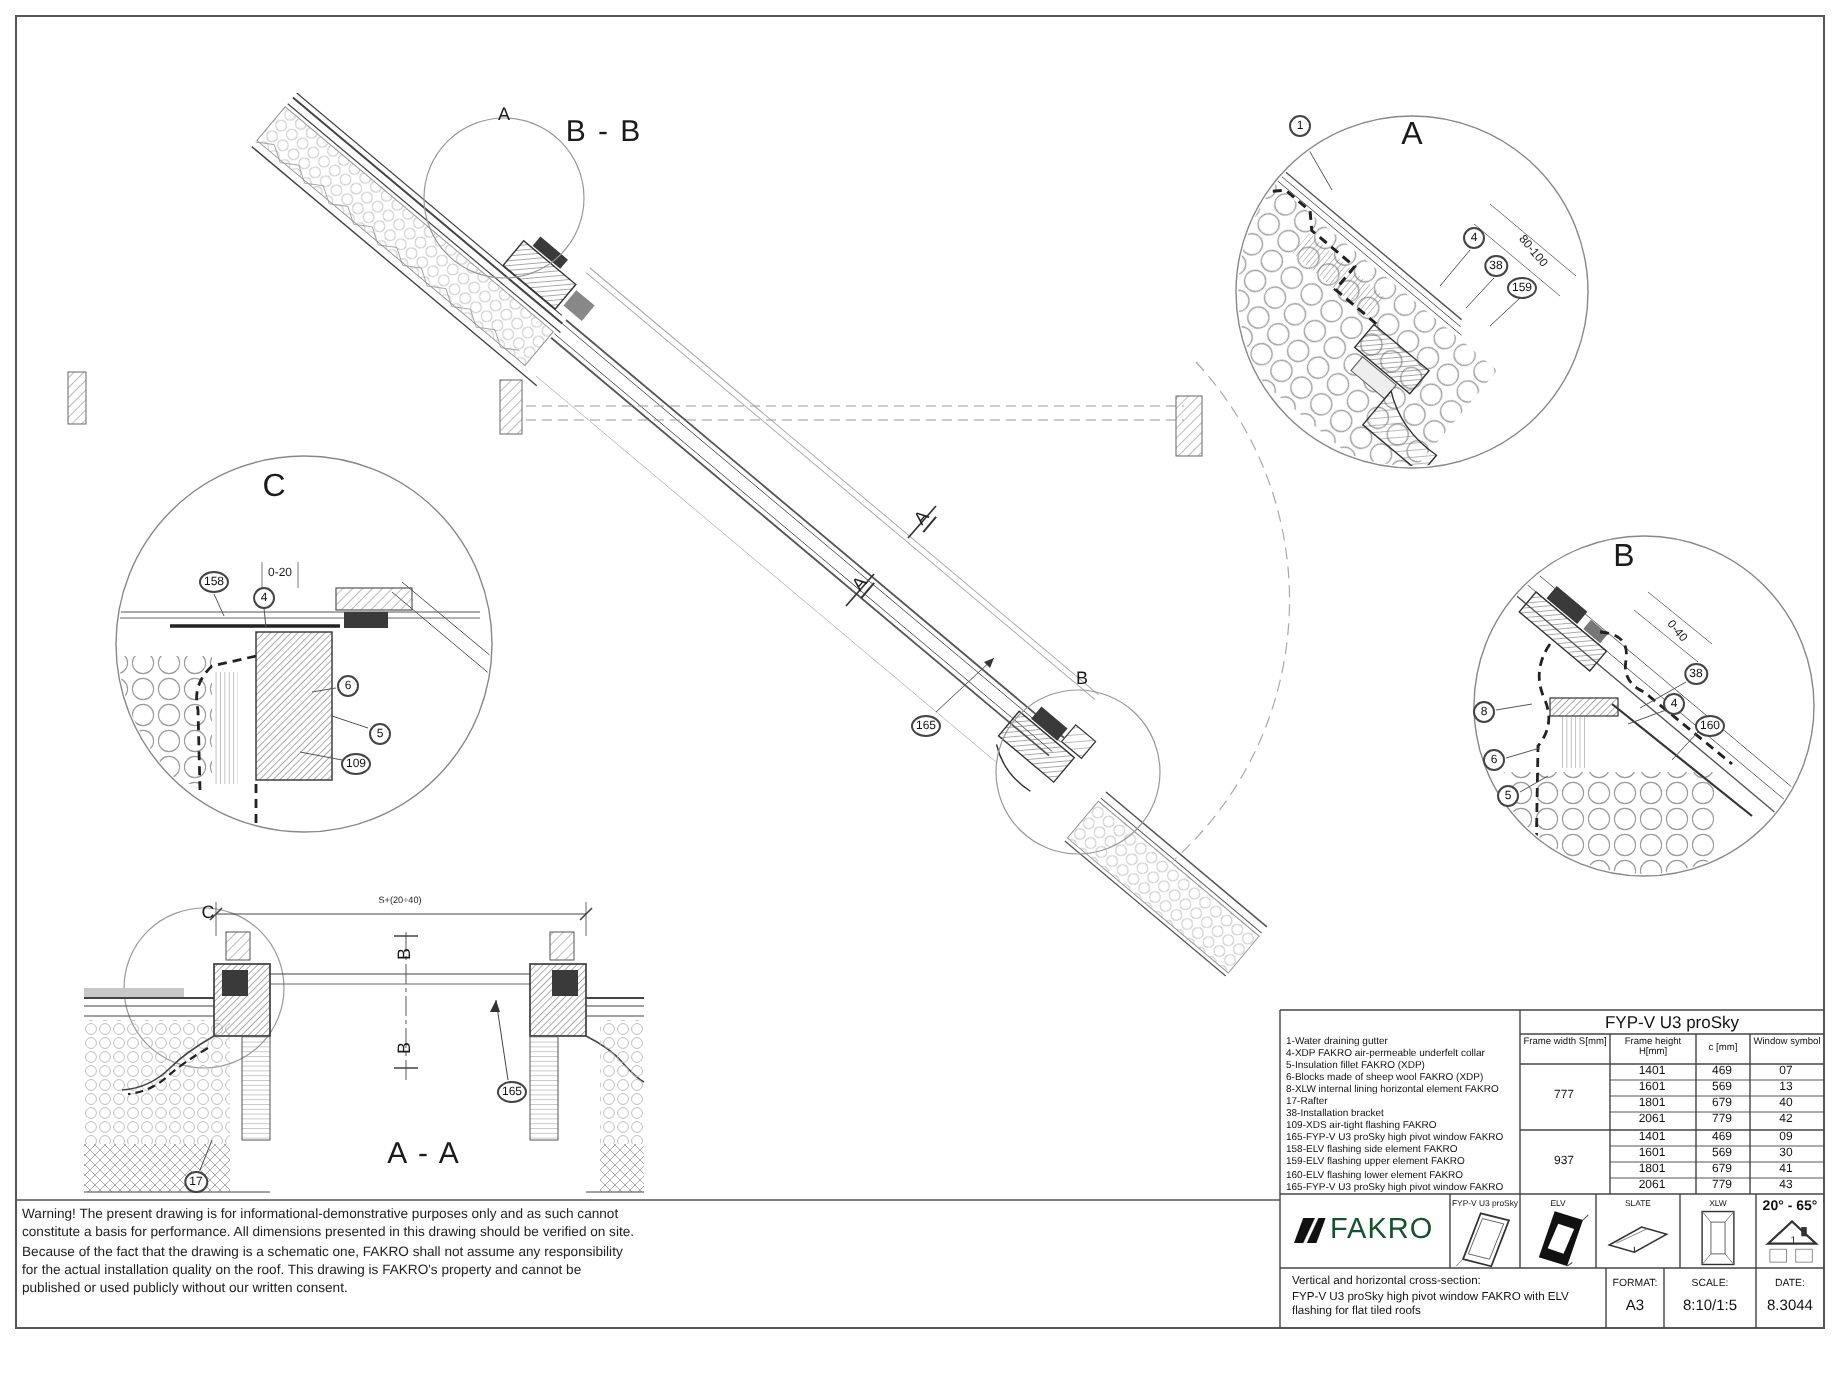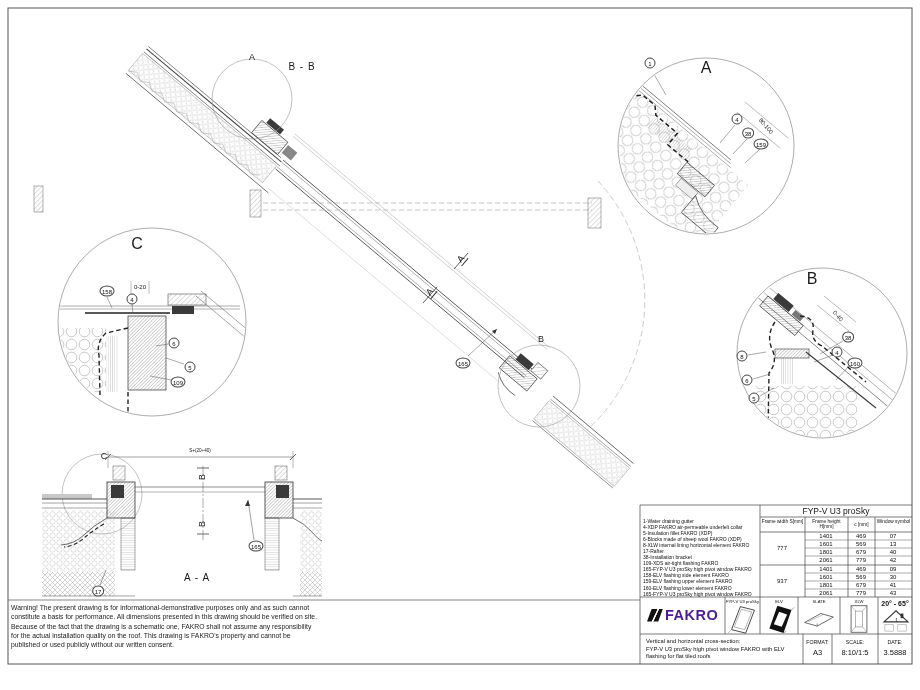--- a/index.html
+++ b/index.html
@@ -1,21 +1,21 @@
 <!DOCTYPE html>
 <html><head>
 <meta charset="utf-8">
 <style>
   html,body{margin:0;padding:0;background:#fff;}
   .sheet{position:relative;width:920px;height:690px;background:#fff;overflow:hidden;
          font-family:"Liberation Sans",sans-serif;}
   svg{position:absolute;left:0;top:0;z-index:1;}
   .lbl{position:absolute;transform:translate(-50%,-50%);color:#1a1a1a;white-space:nowrap;z-index:3;}
   .big{font-size:16px;}
-  .med{font-size:10px;letter-spacing:1px;}
+  .med{font-size:15px;letter-spacing:1px;}
   .sm{font-size:9px;}
   .tiny{font-size:6px;}
   .micro{font-size:4.6px;}
   .rot50{transform:translate(-50%,-50%) rotate(50deg);}
   .rotm50{transform:translate(-50%,-50%) rotate(-50deg);border-bottom:1px solid #333;padding:0 2px;}
   .rotm90{transform:translate(-50%,-50%) rotate(-90deg);}
   .callout{position:absolute;transform:translate(-50%,-50%);display:flex;align-items:center;
     justify-content:center;background:#fff;border:1px solid #444;border-radius:50%;
     font-size:6px;color:#111;z-index:4;height:11px;min-width:11px;padding:0 1.5px;box-sizing:border-box;}
   .warning{position:absolute;left:11px;top:603px;width:320px;z-index:3;color:#222;
@@ -26,21 +26,21 @@
   .legend div{white-space:nowrap;}
   .tb-txt{position:absolute;color:#111;z-index:3;}
   .ctr{transform:translate(-50%,-50%);white-space:nowrap;}
   .hdr{font-size:4.8px;text-align:center;line-height:5.4px;}
   .val{font-size:6px;}
   .icon-hdr{font-size:4.2px;text-align:center;}
   .logo{position:absolute;left:647px;top:607px;z-index:3;display:flex;align-items:center;}
   .logo-mark{display:inline-block;width:16px;height:13px;margin-right:2px;
     background:linear-gradient(115deg,#111 46%,#fff 49%,#fff 54%,#111 57%);
     clip-path:polygon(30% 0,100% 0,70% 100%,0 100%);}
-  .logo-text{font-size:14.5px;font-weight:bold;letter-spacing:.5px;color:#4c1d95;}
+  .logo-text{font-size:14.5px;font-weight:normal;letter-spacing:.5px;color:#14532d;}
   .icon-box{position:absolute;z-index:3;}
 </style>
 </head>
 <body>
 
 <div class="sheet">
 
 <svg width="920" height="690" viewBox="0 0 920 690">
 <defs>
   <pattern id="h45" patternUnits="userSpaceOnUse" width="3.5" height="3.5" patternTransform="rotate(45)">
@@ -288,21 +288,21 @@
   <line x1="203" y1="466" x2="203" y2="540" stroke-width="0.45" stroke-dasharray="10,2,2,2"></line>
   <path d="M209 468 h-12 M209 534 h-12" stroke-width="0.8"></path>
 
   <line x1="100" y1="585" x2="106" y2="570" stroke-width="0.5"></line>
   <line x1="254" y1="540" x2="248" y2="500" stroke-width="0.5"></line>
   <polygon points="248,500 245,506 250,506" fill="#333" stroke="none"></polygon>
 </g>
 </svg>
 
 <span class="lbl med" style="left:302px;top:66px;">B - B</span>
-<span class="lbl med" style="left:197px;top:577px;">A - A</span>
+<span class="lbl med" style="left:212px;top:577px;">A - A</span>
 
 <span class="lbl big" style="left:706px;top:68px;">A</span>
 <span class="lbl big" style="left:812px;top:279px;">B</span>
 <span class="lbl big" style="left:137px;top:244px;">C</span>
 
 <span class="lbl sm" style="left:252px;top:57px;">A</span>
 <span class="lbl sm" style="left:541px;top:339px;">B</span>
 <span class="lbl sm" style="left:104px;top:456px;">C</span>
 
 <span class="lbl sm rotm50" style="left:430px;top:292px;">A</span>
@@ -453,16 +453,16 @@
 <div class="tb-txt" style="left:803px;top:639px;width:29px;text-align:center;">
   <div style="font-size:5.2px;">FORMAT:</div>
   <div style="font-size:7.5px;margin-top:3px;">A3</div>
 </div>
 <div class="tb-txt" style="left:832px;top:639px;width:46px;text-align:center;">
   <div style="font-size:5.2px;">SCALE:</div>
   <div style="font-size:7.5px;margin-top:3px;">8:10/1:5</div>
 </div>
 <div class="tb-txt" style="left:878px;top:639px;width:34px;text-align:center;">
   <div style="font-size:5.2px;">DATE:</div>
-  <div able="false" style="font-size:7.5px;margin-top:3px;">3.5888</div>
+  <div able="false" style="font-size:7.5px;margin-top:3px;">8.3044</div>
 </div>
 
 </div>
 
 </body></html>

